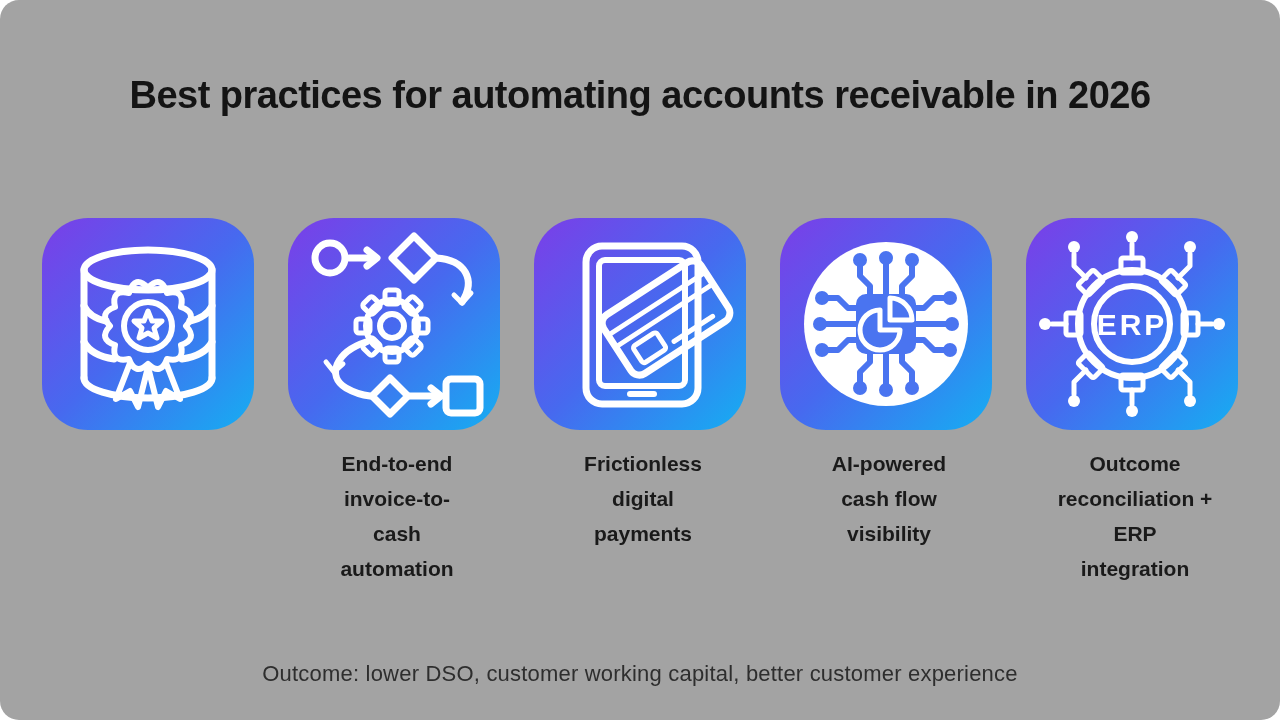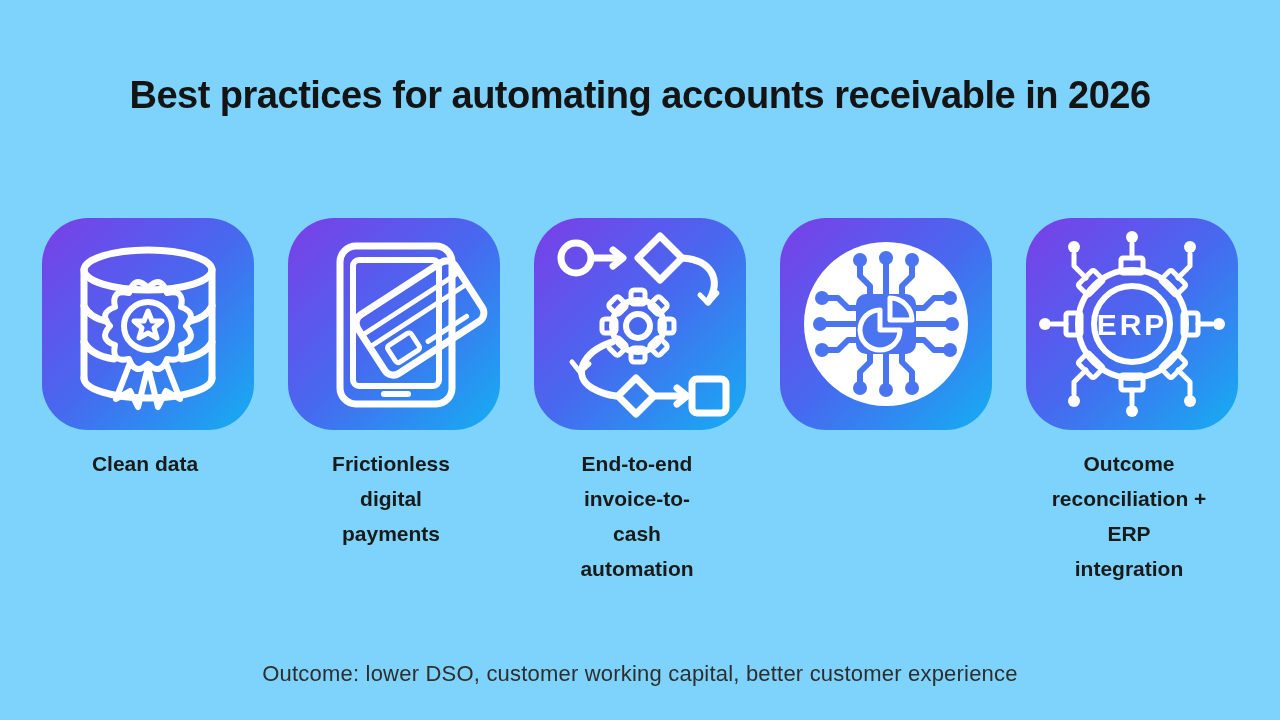--- a/index.html
+++ b/index.html
@@ -3,38 +3,38 @@
 <meta charset="utf-8">
 <style>
   * { margin: 0; padding: 0; box-sizing: border-box; }
   html, body {
     width: 1280px; height: 720px;
     background: #ffffff;
     font-family: "Liberation Sans", sans-serif;
     overflow: hidden;
     position: relative;
   }
-  .slide { position: absolute; inset: 0; background: #7dd3fc; }
+  .slide { position: absolute; inset: 0; background: #a3a3a3; border-radius: 19px; }
   .title {
     position: absolute;
     top: 74px; left: 0; right: 0;
     text-align: center;
     font-size: 38px;
     font-weight: 700;
     letter-spacing: -0.5px;
     color: #141414;
   }
   .cards-row {
     position: absolute;
     top: 218px; left: 0; right: 0;
     display: flex;
     justify-content: center;
     gap: 34px;
   }
-  .card { width: 212px; display: flex; flex-direction: column; align-items: flex-start; }
+  .card { width: 212px; display: flex; flex-direction: column; align-items: flex-end; }
   .tile { width: 212px; height: 212px; display: block; }
   .card-label {
     margin-top: 16px;
     width: 206px;
     text-align: center;
     font-size: 21px;
     font-weight: 700;
     line-height: 35px;
     color: #1a1a1a;
     white-space: pre-line;
@@ -83,49 +83,20 @@
           <path class="ic" d="M170 124 C165 133 154 139 140 141"></path>
         </g>
         <g>
           <path class="ic" style="stroke-width:6" d="M144 108 Q156 121 139 127 Q143 145 125 141 Q119 158 106 146 Q93 158 87 141 Q69 145 73 127 Q56 121 68 108 Q56 95 73 89 Q69 71 87 75 Q93 56 106 70 Q119 56 125 75 Q143 71 139 89 Q156 95 144 108 Z"></path>
           <circle class="ic" style="stroke-width:6" cx="106" cy="108" r="24"></circle>
           <path class="ic-thin" d="M106 93 L110 103 L120 103 L112 110 L115 120 L106 115 L97 120 L100 110 L92 103 L102 103 Z"></path>
           <path class="ic" style="stroke-width:6" d="M88 145 L74 181 L88 173 L96 189 L105 153"></path>
           <path class="ic" style="stroke-width:6" d="M124 145 L138 181 L124 173 L116 189 L107 153"></path>
         </g>
       </svg>
-      <div class="card-label">Clean data</div>
-    </div>
-
-    <div class="card">
-      <svg class="tile" viewBox="0 0 212 212">
-        <defs>
-          <linearGradient id="g3" x1="0" y1="0" x2="212" y2="212" gradientUnits="userSpaceOnUse">
-            <stop offset="0" stop-color="#7B3EE8"></stop>
-              <stop offset="0.5" stop-color="#4769EF"></stop>
-              <stop offset="1" stop-color="#15AEF2"></stop>
-          </linearGradient>
-        </defs>
-        <rect x="0" y="0" width="212" height="212" rx="46" fill="url(#g3)"></rect>
-        <g>
-          <rect class="ic" x="52" y="28" width="112" height="158" rx="16"></rect>
-          <rect class="ic" style="stroke-width:6" x="65" y="42" width="86" height="126" rx="6"></rect>
-          <path class="ic" style="stroke-width:6" d="M96 176 H120"></path>
-        </g>
-        <g transform="rotate(-33 132 100)">
-          <rect class="ic" x="74" y="65" width="116" height="70" rx="10" fill="url(#g3)"></rect>
-          <path class="ic-thin" d="M76 83 H188"></path>
-          <path class="ic-thin" d="M76 97 H188"></path>
-          <rect class="ic-thin" x="88" y="106" width="28" height="20" rx="3"></rect>
-          <path class="ic-thin" d="M126 124 H172"></path>
-        </g>
-      </svg>
-      <div class="card-label">Frictionless
-digital
-payments</div>
     </div>
 
     <div class="card">
       <svg class="tile" viewBox="0 0 212 212">
         <defs>
           <linearGradient id="g2" x1="0" y1="0" x2="212" y2="212" gradientUnits="userSpaceOnUse">
             <stop offset="0" stop-color="#7B3EE8"></stop>
               <stop offset="0.5" stop-color="#4769EF"></stop>
               <stop offset="1" stop-color="#15AEF2"></stop>
           </linearGradient>
@@ -160,20 +131,48 @@
       </svg>
       <div class="card-label">End-to-end
 invoice-to-
 cash
 automation</div>
     </div>
 
     <div class="card">
       <svg class="tile" viewBox="0 0 212 212">
         <defs>
+          <linearGradient id="g3" x1="0" y1="0" x2="212" y2="212" gradientUnits="userSpaceOnUse">
+            <stop offset="0" stop-color="#7B3EE8"></stop>
+              <stop offset="0.5" stop-color="#4769EF"></stop>
+              <stop offset="1" stop-color="#15AEF2"></stop>
+          </linearGradient>
+        </defs>
+        <rect x="0" y="0" width="212" height="212" rx="46" fill="url(#g3)"></rect>
+        <g>
+          <rect class="ic" x="52" y="28" width="112" height="158" rx="16"></rect>
+          <rect class="ic" style="stroke-width:6" x="65" y="42" width="86" height="126" rx="6"></rect>
+          <path class="ic" style="stroke-width:6" d="M96 176 H120"></path>
+        </g>
+        <g transform="rotate(-33 132 100)">
+          <rect class="ic" x="74" y="65" width="116" height="70" rx="10" fill="url(#g3)"></rect>
+          <path class="ic-thin" d="M76 83 H188"></path>
+          <path class="ic-thin" d="M76 97 H188"></path>
+          <rect class="ic-thin" x="88" y="106" width="28" height="20" rx="3"></rect>
+          <path class="ic-thin" d="M126 124 H172"></path>
+        </g>
+      </svg>
+      <div class="card-label">Frictionless
+digital
+payments</div>
+    </div>
+
+    <div class="card">
+      <svg class="tile" viewBox="0 0 212 212">
+        <defs>
           <linearGradient id="g4" x1="0" y1="0" x2="212" y2="212" gradientUnits="userSpaceOnUse">
             <stop offset="0" stop-color="#7B3EE8"></stop>
               <stop offset="0.5" stop-color="#4769EF"></stop>
               <stop offset="1" stop-color="#15AEF2"></stop>
           </linearGradient>
         </defs>
         <rect x="0" y="0" width="212" height="212" rx="46" fill="url(#g4)"></rect>
         <circle cx="106" cy="106" r="82" fill="#ffffff"></circle>
         <g>
           <path class="trace" d="M106 78 V46"></path>
@@ -200,20 +199,23 @@
           <circle cx="172" cy="106" r="7" fill="#4a74f0"></circle>
             <circle cx="170" cy="80" r="7" fill="#4a74f0"></circle>
             <circle cx="170" cy="132" r="7" fill="#4a74f0"></circle>
         </g>
         <rect x="76" y="76" width="60" height="60" rx="10" fill="#4a74f0"></rect>
         <g>
           <path class="ic-thin" d="M100 92 A20 20 0 1 0 120 112 L100 112 Z"></path>
           <path class="ic-thin" d="M110 102 V80 A22 22 0 0 1 132 102 Z"></path>
         </g>
       </svg>
+      <div class="card-label">AI-powered
+cash flow
+visibility</div>
     </div>
 
     <div class="card">
       <svg class="tile" viewBox="0 0 212 212">
         <defs>
           <linearGradient id="g5" x1="0" y1="0" x2="212" y2="212" gradientUnits="userSpaceOnUse">
             <stop offset="0" stop-color="#7B3EE8"></stop>
               <stop offset="0.5" stop-color="#4769EF"></stop>
               <stop offset="1" stop-color="#15AEF2"></stop>
           </linearGradient>

